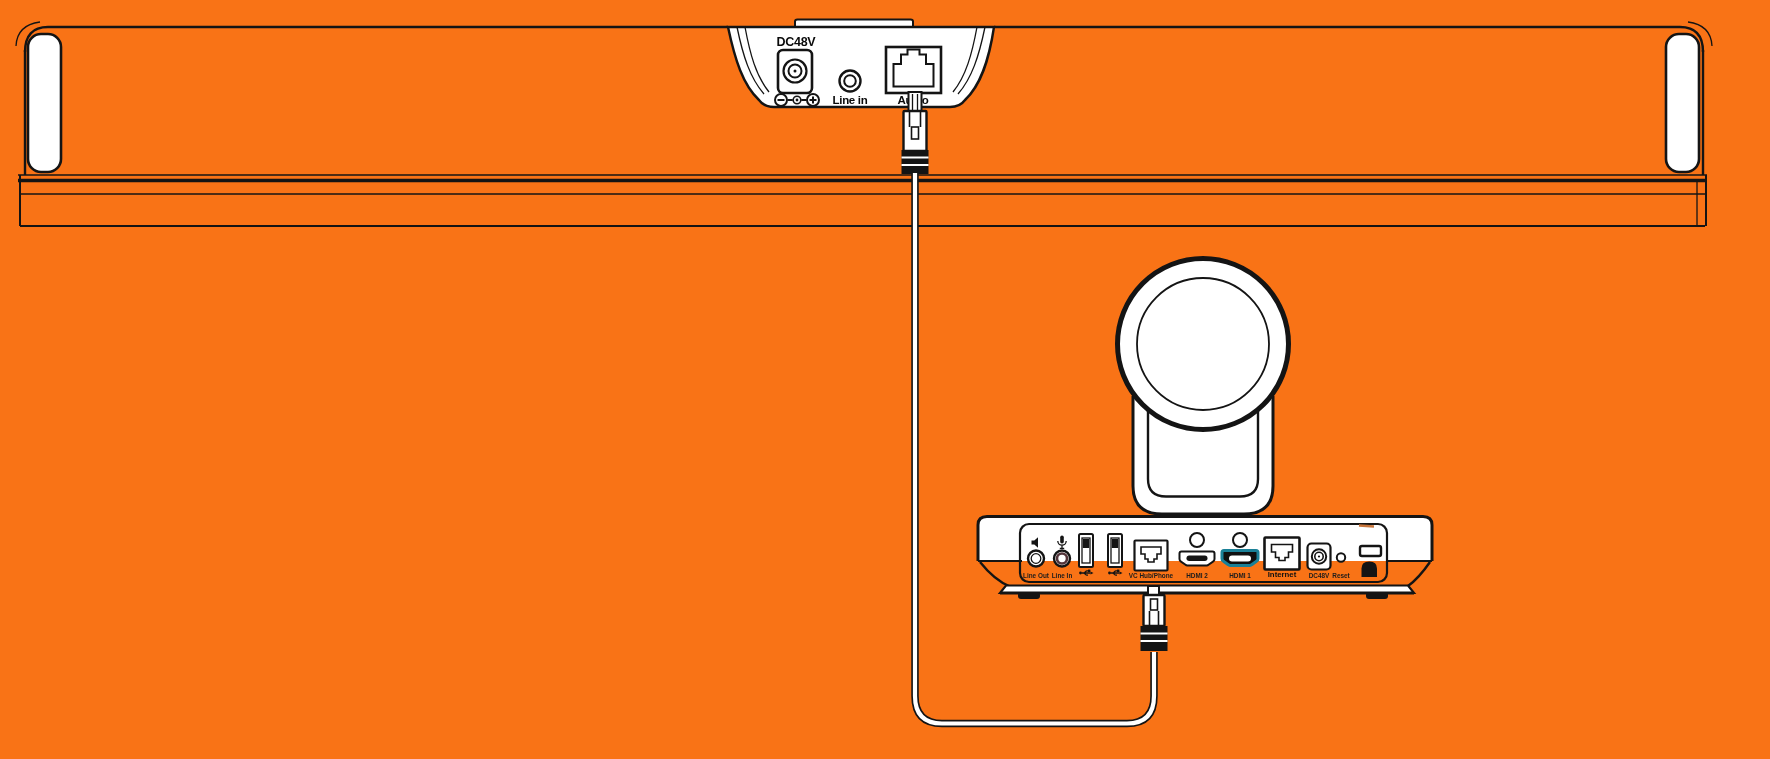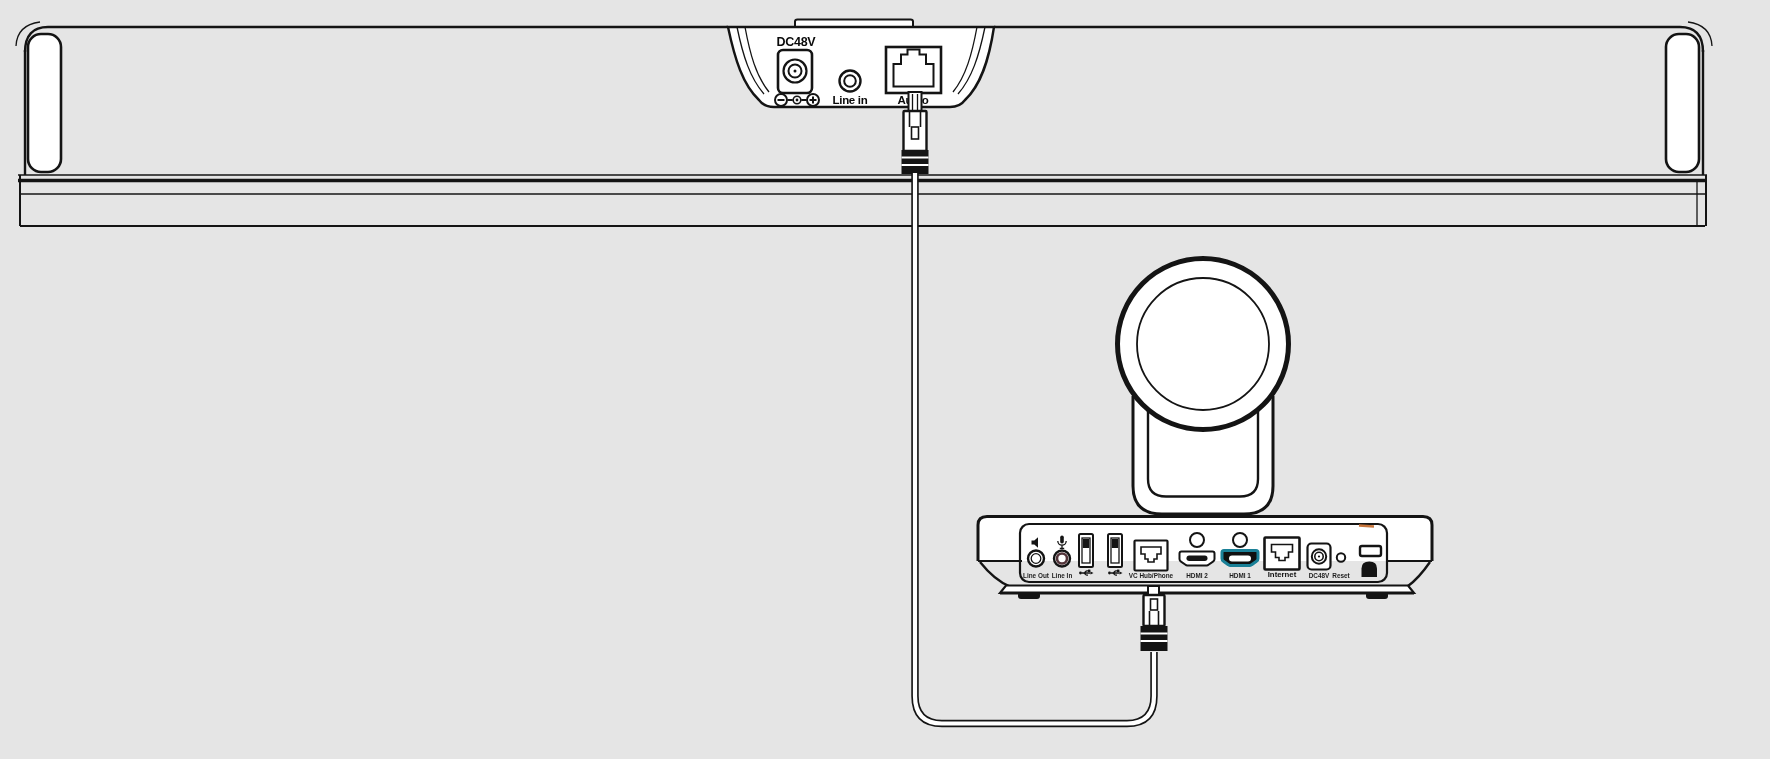--- a/index.html
+++ b/index.html
@@ -1,16 +1,16 @@
 <!DOCTYPE html>
 <html><head>
 <meta charset="utf-8">
 <style>
   html,body{margin:0;padding:0;background:#ffffff;}
-  .stage{width:1770px;height:759px;position:relative;background:#e5e5e5;overflow:hidden;}
+  .stage{width:1770px;height:759px;position:relative;background:#f97316;overflow:hidden;}
   svg{display:block;}
   .s{stroke:#141414;fill:none;}
   .fw{fill:#ffffff;}
   .fb{fill:#141414;stroke:none;}
   .sw1{stroke-width:1.3;}
   .sw15{stroke-width:1.6;}
   .sw2{stroke-width:2;}
   .sw22{stroke-width:2.2;}
   .sw24{stroke-width:2.4;}
   .sw26{stroke-width:2.6;}

